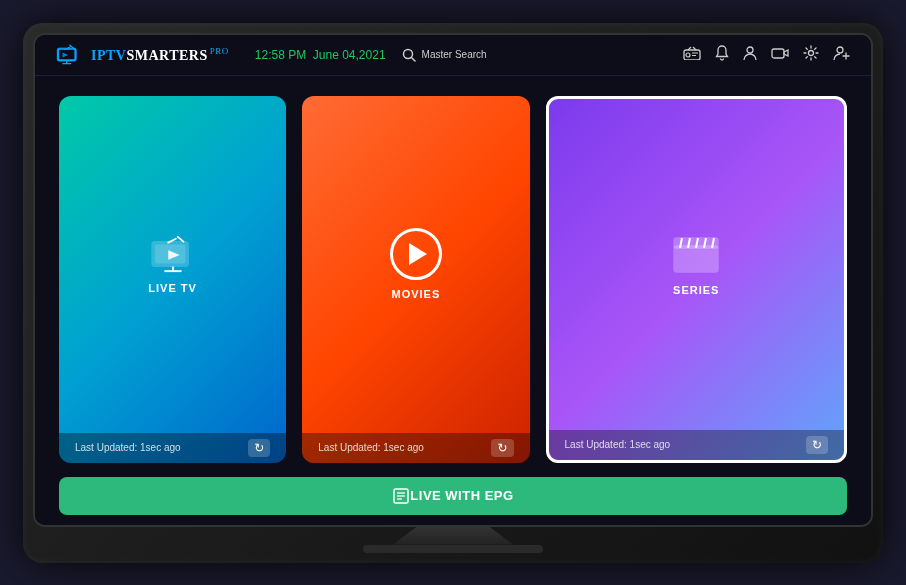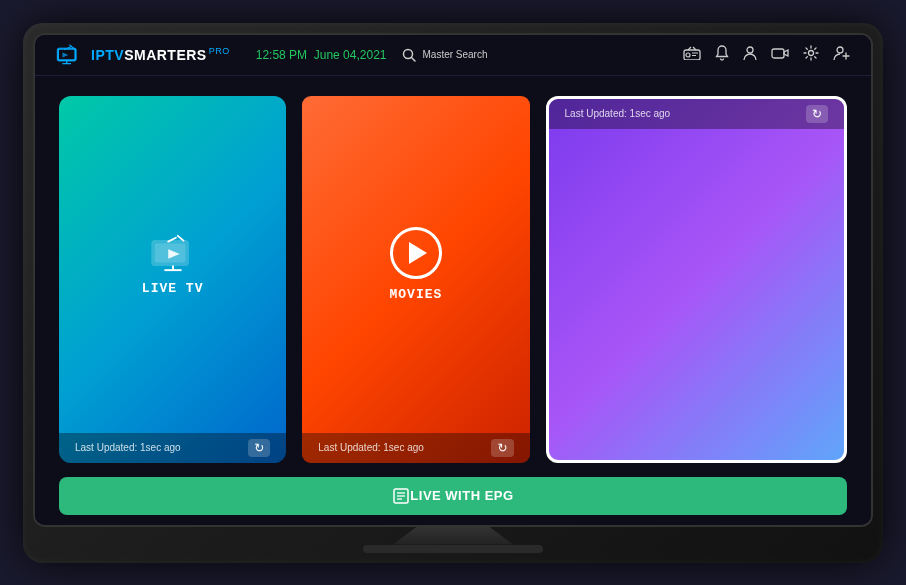--- a/index.html
+++ b/index.html
@@ -71,20 +71,21 @@
     .logo-icon {
       width: 32px;
       height: 24px;
     }
 
     .logo-text {
       font-size: 14px;
       font-weight: bold;
       color: white;
       letter-spacing: 0.5px;
+      font-family: Liberation Serif, serif;
     }
 
     .logo-text span {
       color: #00aaff;
     }
 
     .logo-pro {
       font-size: 9px;
       color: #aaa;
       font-weight: normal;
@@ -146,46 +147,44 @@
     }
 
     .card-live-tv {
       flex: 1;
       background: linear-gradient(135deg, #00c9a7, #00a0d2, #0066cc);
     }
 
     .card-movies {
       flex: 1;
       background: linear-gradient(135deg, #ff6b35, #ff4500, #cc2200);
-      border-radius: 9px;
     }
 
     .card-series {
       flex: 1.3;
       background: linear-gradient(135deg, #7c3aed, #a855f7, #60a5fa);
       border: 3px solid white;
     }
 
     .card-body {
       flex: 1;
       display: flex;
       flex-direction: column;
       align-items: center;
       justify-content: center;
       padding: 16px;
       gap: 8px;
     }
 
     .card-title {
-      font-size: 13px;
+      font-size: 11px;
       font-weight: bold;
       color: white;
       letter-spacing: 1px;
       text-align: left;
-      font-family: Liberation Mono, monospace;
     }
 
     .card-footer {
       background: rgba(0,0,0,0.35);
       padding: 6px 16px;
       display: flex;
       align-items: center;
       justify-content: space-between;
     }
 
@@ -382,20 +381,33 @@
             </div>
             <span class="card-title">MOVIES</span>
           </div>
           <div class="card-footer">
             <span class="card-updated">Last Updated: 1sec ago</span>
             <button class="refresh-btn">↻</button>
           </div>
         </div>
 
         <div class="card card-series">
+          <div class="card-body">
+            <svg width="52" height="44" viewBox="0 0 52 44" fill="none">
+              <rect x="4" y="14" width="44" height="26" rx="3" fill="white" opacity="0.25" stroke="white" stroke-width="1.5"></rect>
+              <rect x="4" y="6" width="44" height="10" rx="2" fill="white" opacity="0.25" stroke="white" stroke-width="1.5"></rect>
+
+              <line x1="12" y1="6" x2="10" y2="16" stroke="white" stroke-width="2"></line>
+              <line x1="20" y1="6" x2="18" y2="16" stroke="white" stroke-width="2"></line>
+              <line x1="28" y1="6" x2="26" y2="16" stroke="white" stroke-width="2"></line>
+              <line x1="36" y1="6" x2="34" y2="16" stroke="white" stroke-width="2"></line>
+              <line x1="44" y1="6" x2="42" y2="16" stroke="white" stroke-width="2"></line>
+            </svg>
+            <span class="card-title">SERIES</span>
+          </div>
           <div class="card-footer">
             <span class="card-updated">Last Updated: 1sec ago</span>
             <button class="refresh-btn">↻</button>
           </div>
         </div>
       </div>
 
       <div class="bottom-row">
         <button class="action-btn">
           <svg width="18" height="18" viewBox="0 0 18 18" fill="none">

